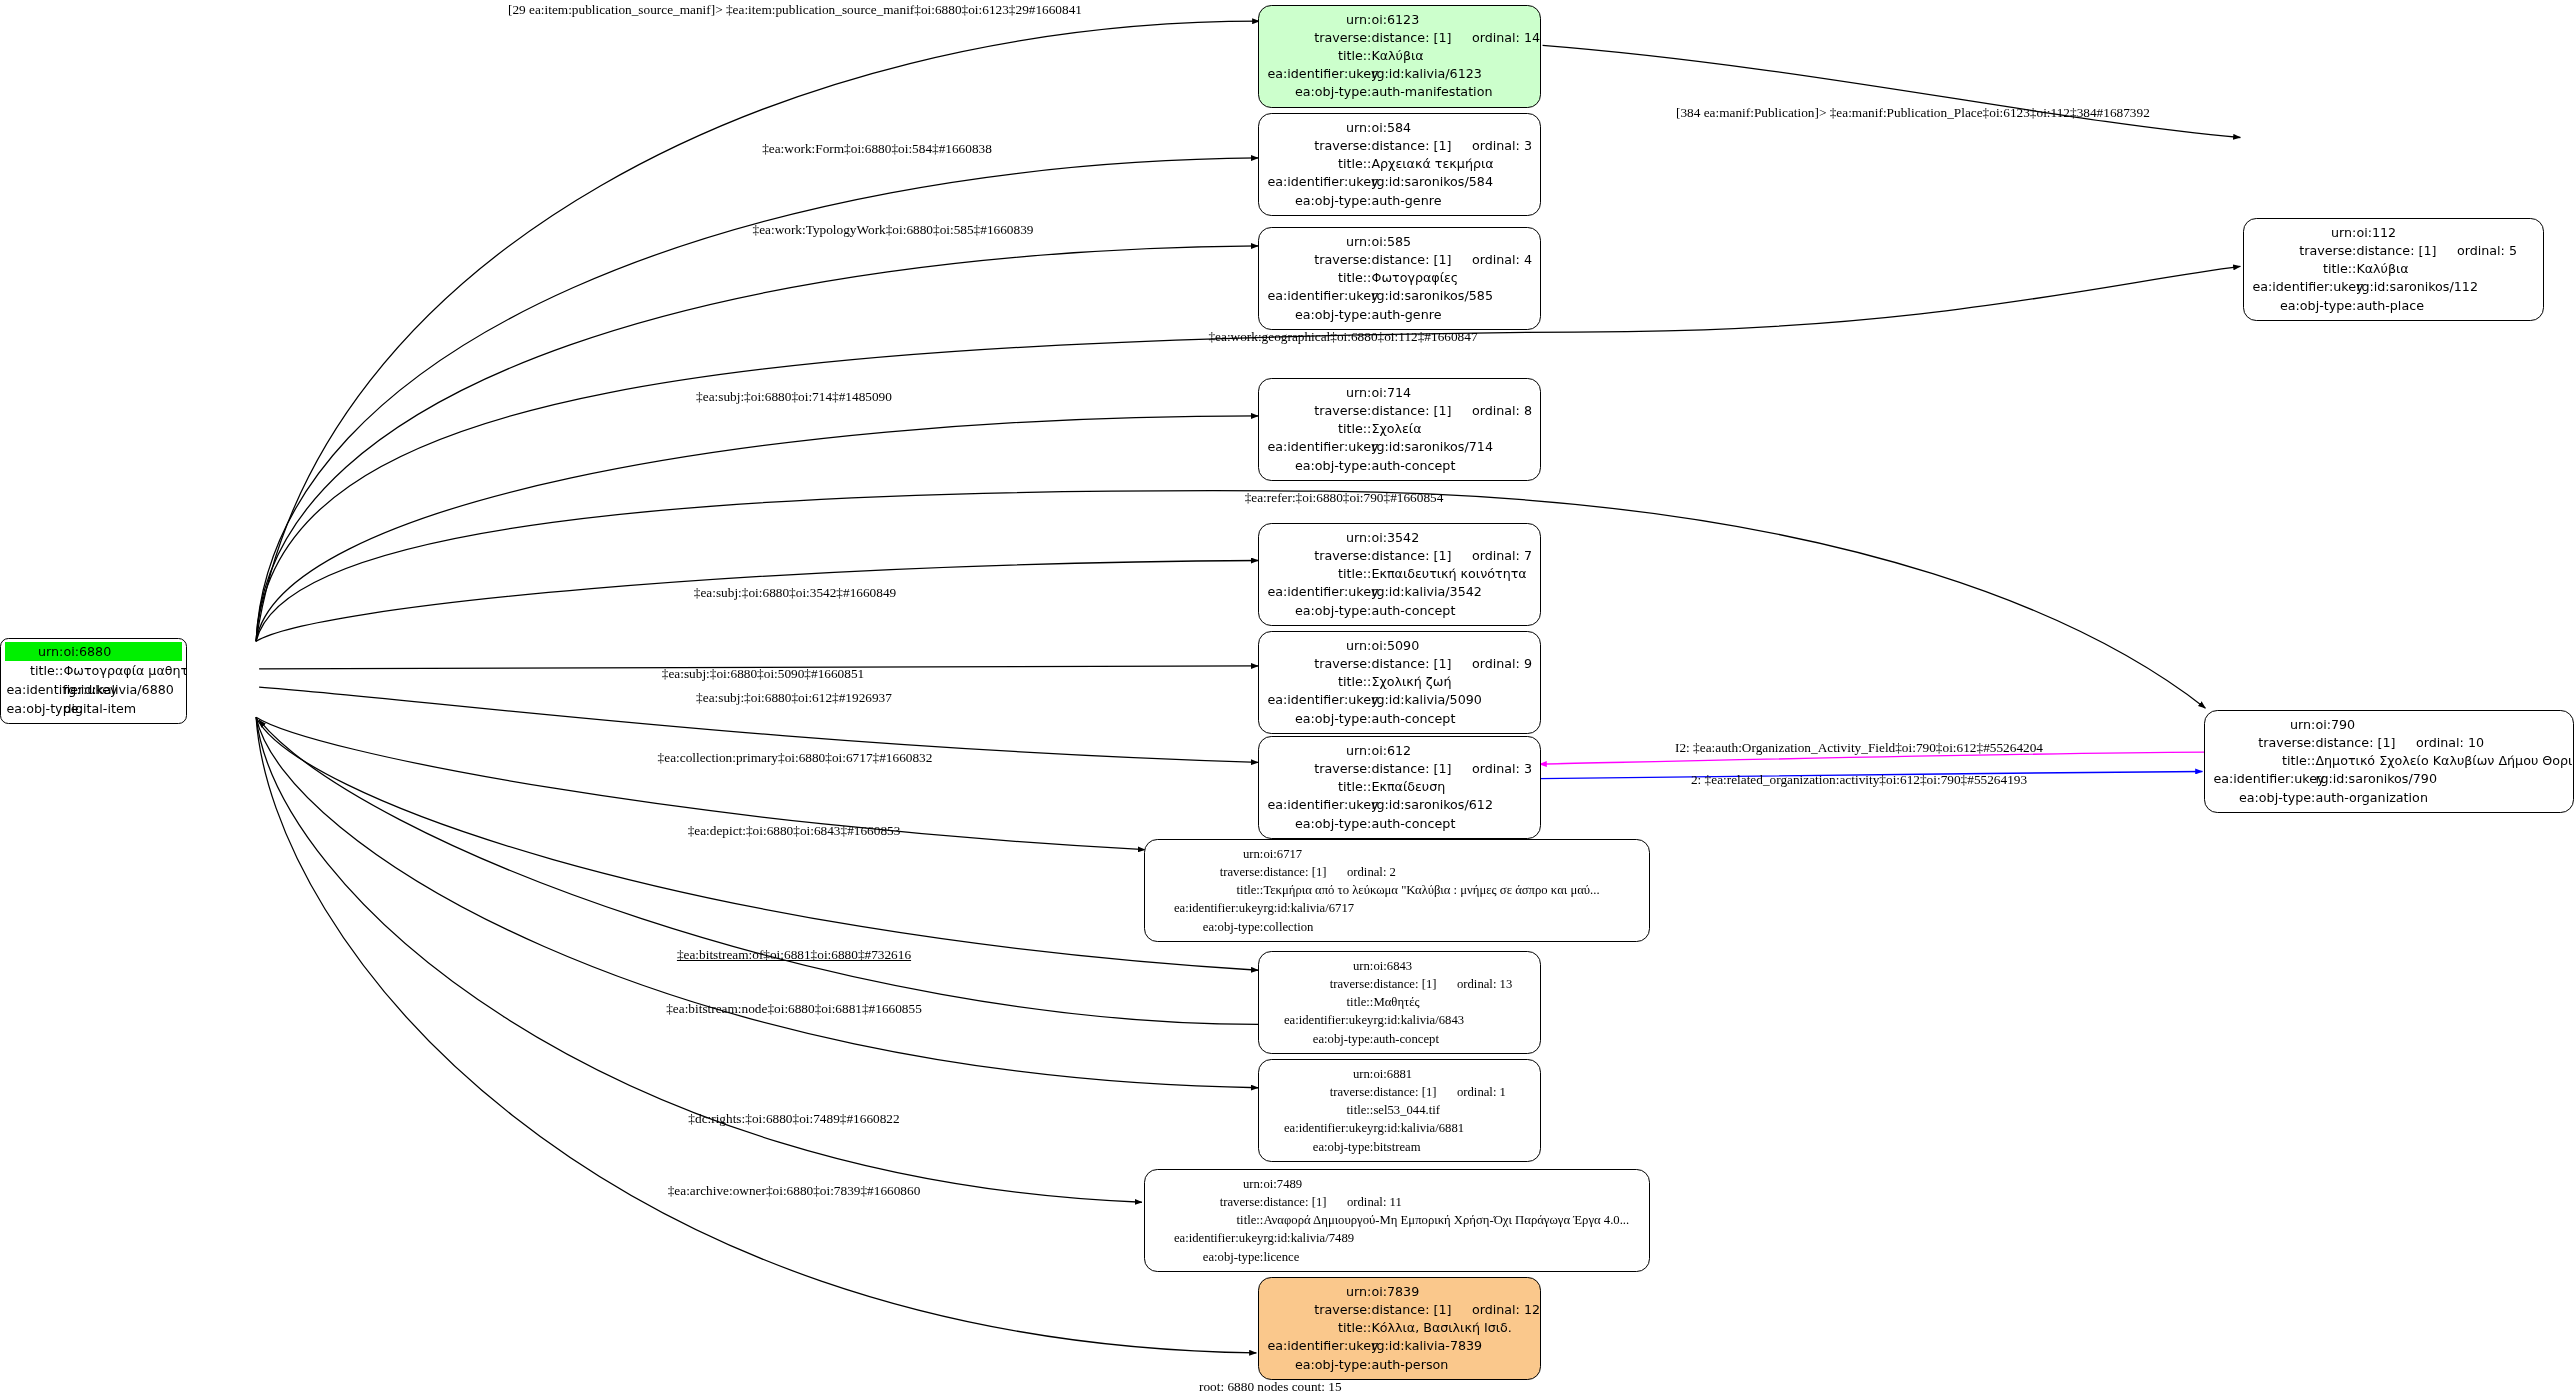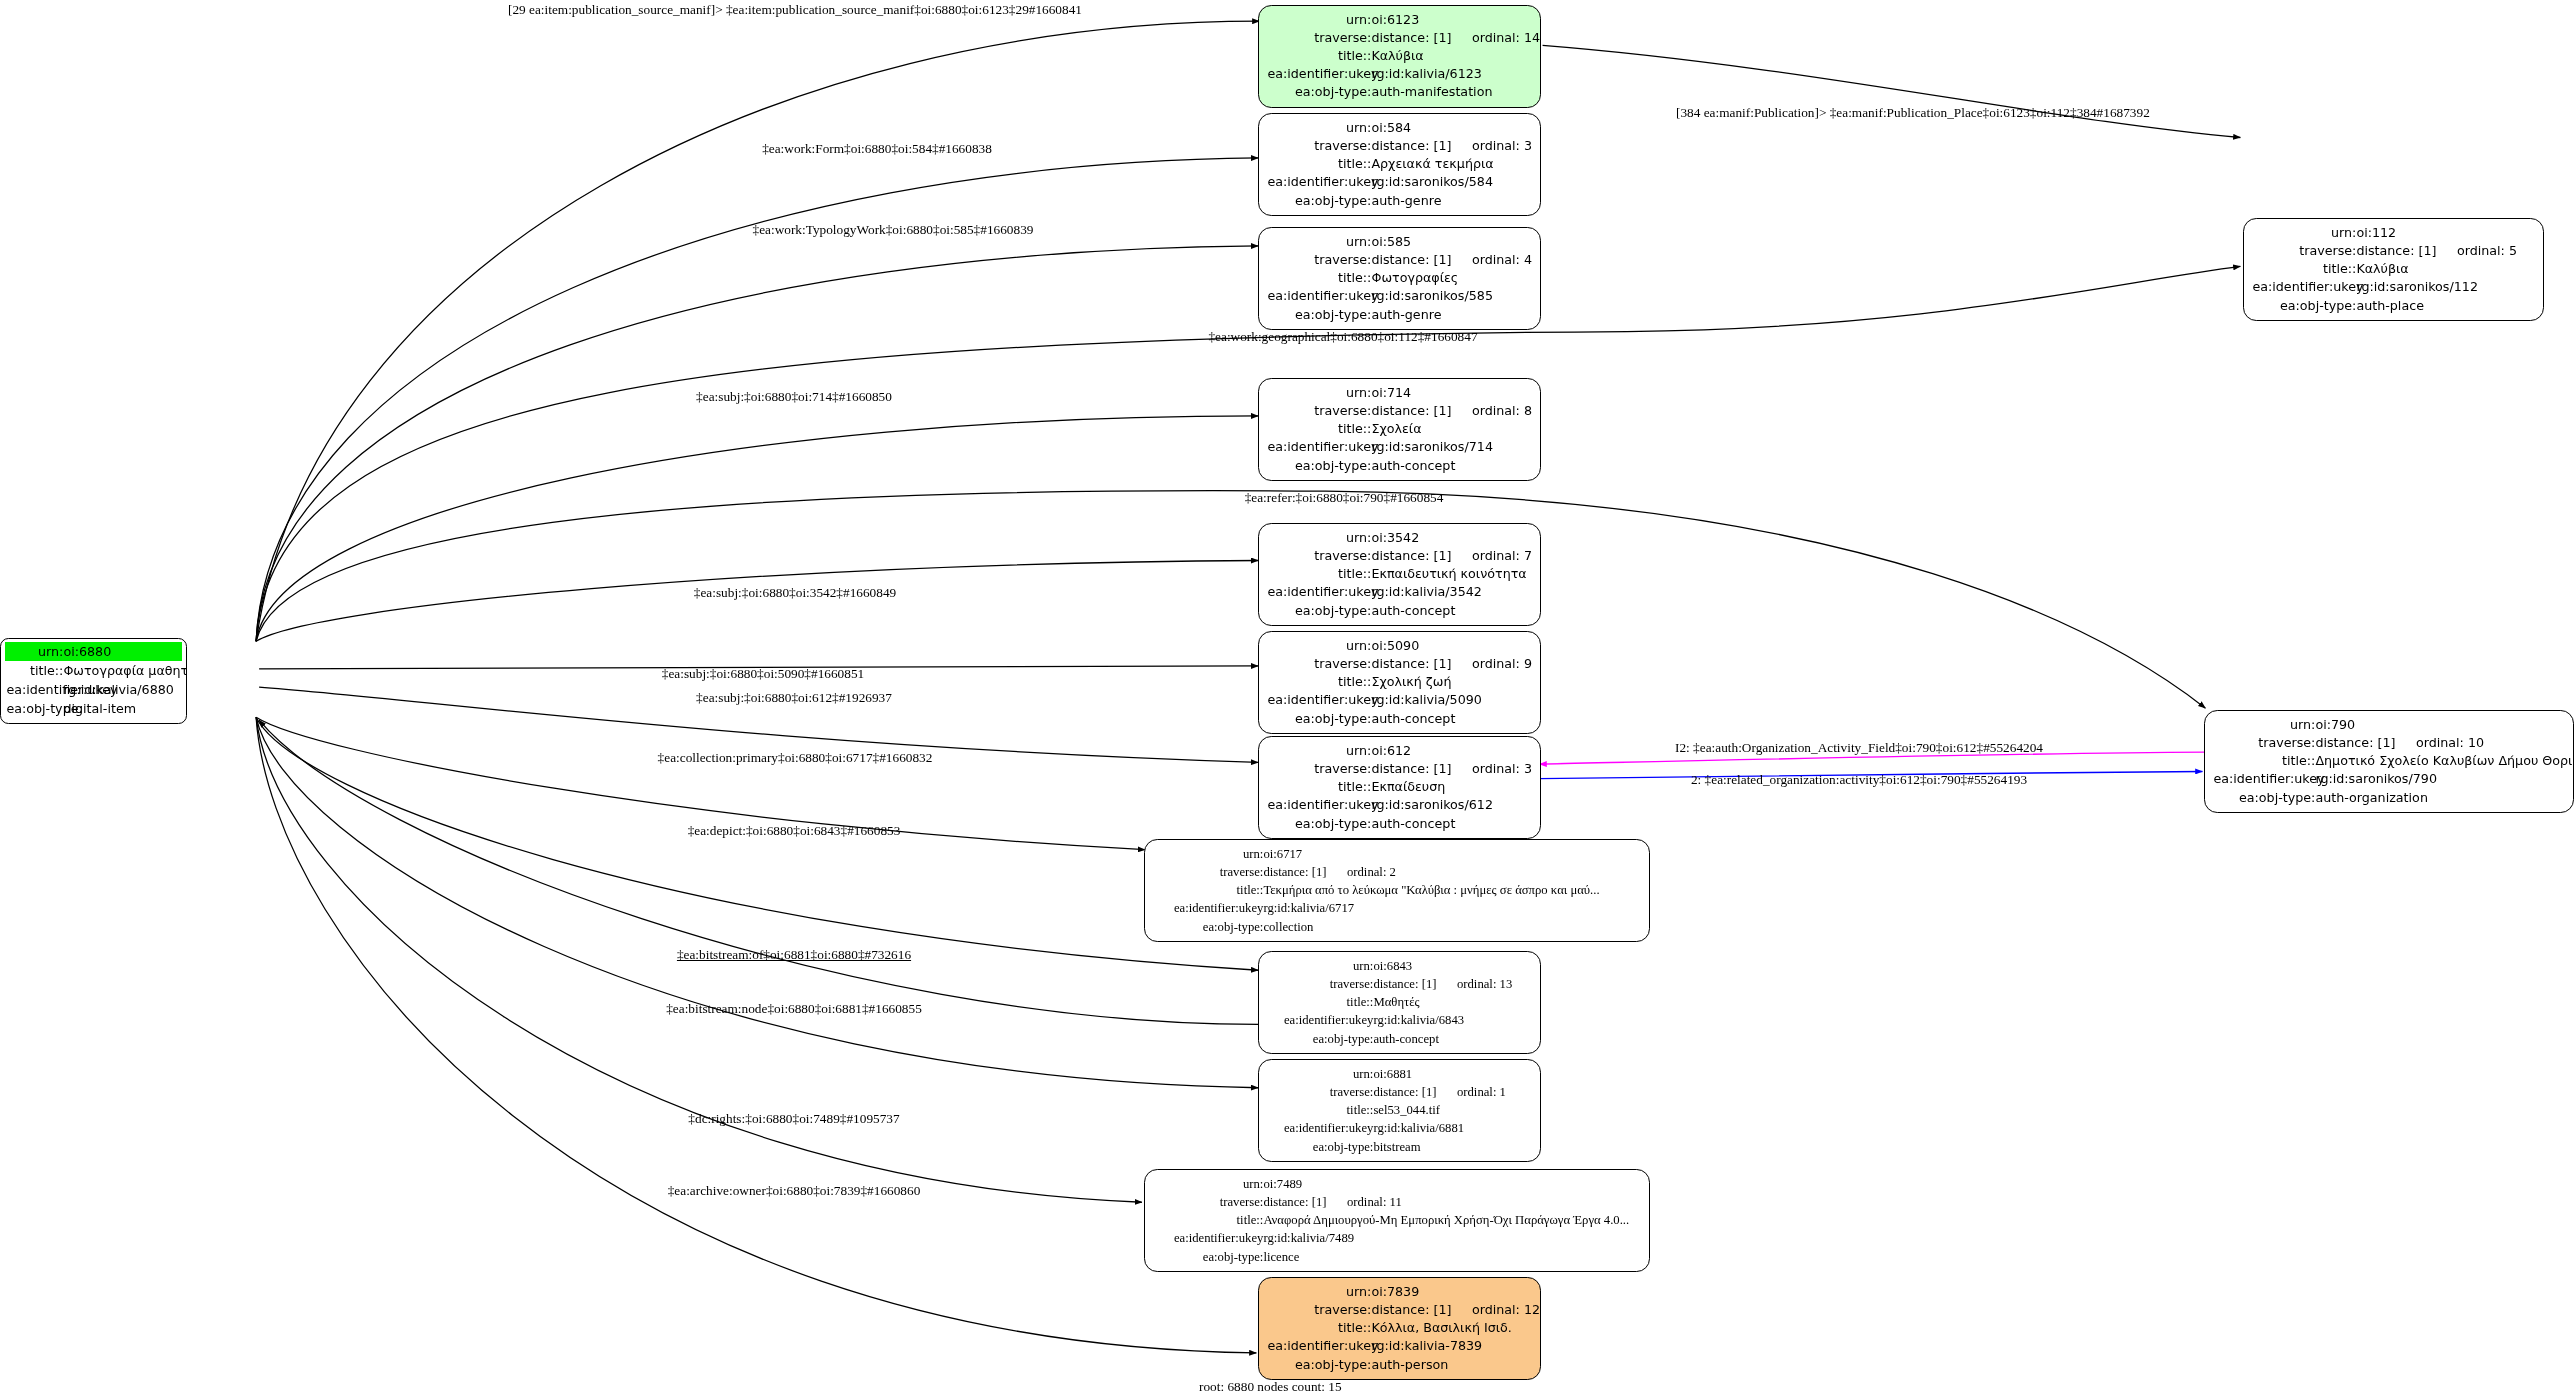--- a/index.html
+++ b/index.html
@@ -466,30 +466,30 @@
         <span class="k" style="width:104px">ea:obj-type:</span>
         <span class="v">auth-person</span>
       </div>
   </div>
 
   <div class="elabel left" style="left:508px;top:1.8px;text-align:center;">[29 ea:item:publication_source_manif]&gt; ‡ea:item:publication_source_manif‡oi:6880‡oi:6123‡29#1660841</div>
   <div class="elabel left" style="left:1676px;top:105px;">[384 ea:manif:Publication]&gt; ‡ea:manif:Publication_Place‡oi:6123‡oi:112‡384#1687392</div>
   <div class="elabel" style="left:877px;top:141px;">‡ea:work:Form‡oi:6880‡oi:584‡#1660838</div>
   <div class="elabel" style="left:893px;top:222px;">‡ea:work:TypologyWork‡oi:6880‡oi:585‡#1660839</div>
   <div class="elabel" style="left:1343px;top:329px;">‡ea:work:geographical‡oi:6880‡oi:112‡#1660847</div>
-  <div class="elabel" style="left:794px;top:389px;">‡ea:subj:‡oi:6880‡oi:714‡#1660850</div>
+  <div class="elabel" style="left:794px;top:389px;">‡ea:subj:‡oi:6880‡oi:714‡#1485090</div>
   <div class="elabel" style="left:1344px;top:490px;">‡ea:refer:‡oi:6880‡oi:790‡#1660854</div>
   <div class="elabel" style="left:795px;top:585px;">‡ea:subj:‡oi:6880‡oi:3542‡#1660849</div>
   <div class="elabel" style="left:763px;top:666px;">‡ea:subj:‡oi:6880‡oi:5090‡#1660851</div>
   <div class="elabel" style="left:794px;top:690px;">‡ea:subj:‡oi:6880‡oi:612‡#1926937</div>
   <div class="elabel" style="left:795px;top:750px;text-align:right;">‡ea:collection:primary‡oi:6880‡oi:6717‡#1660832</div>
   <div class="elabel" style="left:794px;top:823px;">‡ea:depict:‡oi:6880‡oi:6843‡#1660853</div>
   <div class="elabel" style="left:794px;top:947px;text-decoration:underline;">‡ea:bitstream:of‡oi:6881‡oi:6880‡#732616</div>
   <div class="elabel" style="left:794px;top:1001px;">‡ea:bitstream:node‡oi:6880‡oi:6881‡#1660855</div>
-  <div class="elabel" style="left:794px;top:1111px;">‡dc:rights:‡oi:6880‡oi:7489‡#1095737</div>
+  <div class="elabel" style="left:794px;top:1111px;">‡dc:rights:‡oi:6880‡oi:7489‡#1660822</div>
   <div class="elabel" style="left:794px;top:1183px;">‡ea:archive:owner‡oi:6880‡oi:7839‡#1660860</div>
   <div class="elabel" style="left:1859px;top:740px;">I2: ‡ea:auth:Organization_Activity_Field‡oi:790‡oi:612‡#55264204</div>
   <div class="elabel" style="left:1859px;top:772px;">2: ‡ea:related_organization:activity‡oi:612‡oi:790‡#55264193</div>
 
   <div class="footer" style="left:1199px;top:1379px;">root: 6880 nodes count: 15</div>
 
 </div>
 
 
 </body></html>

